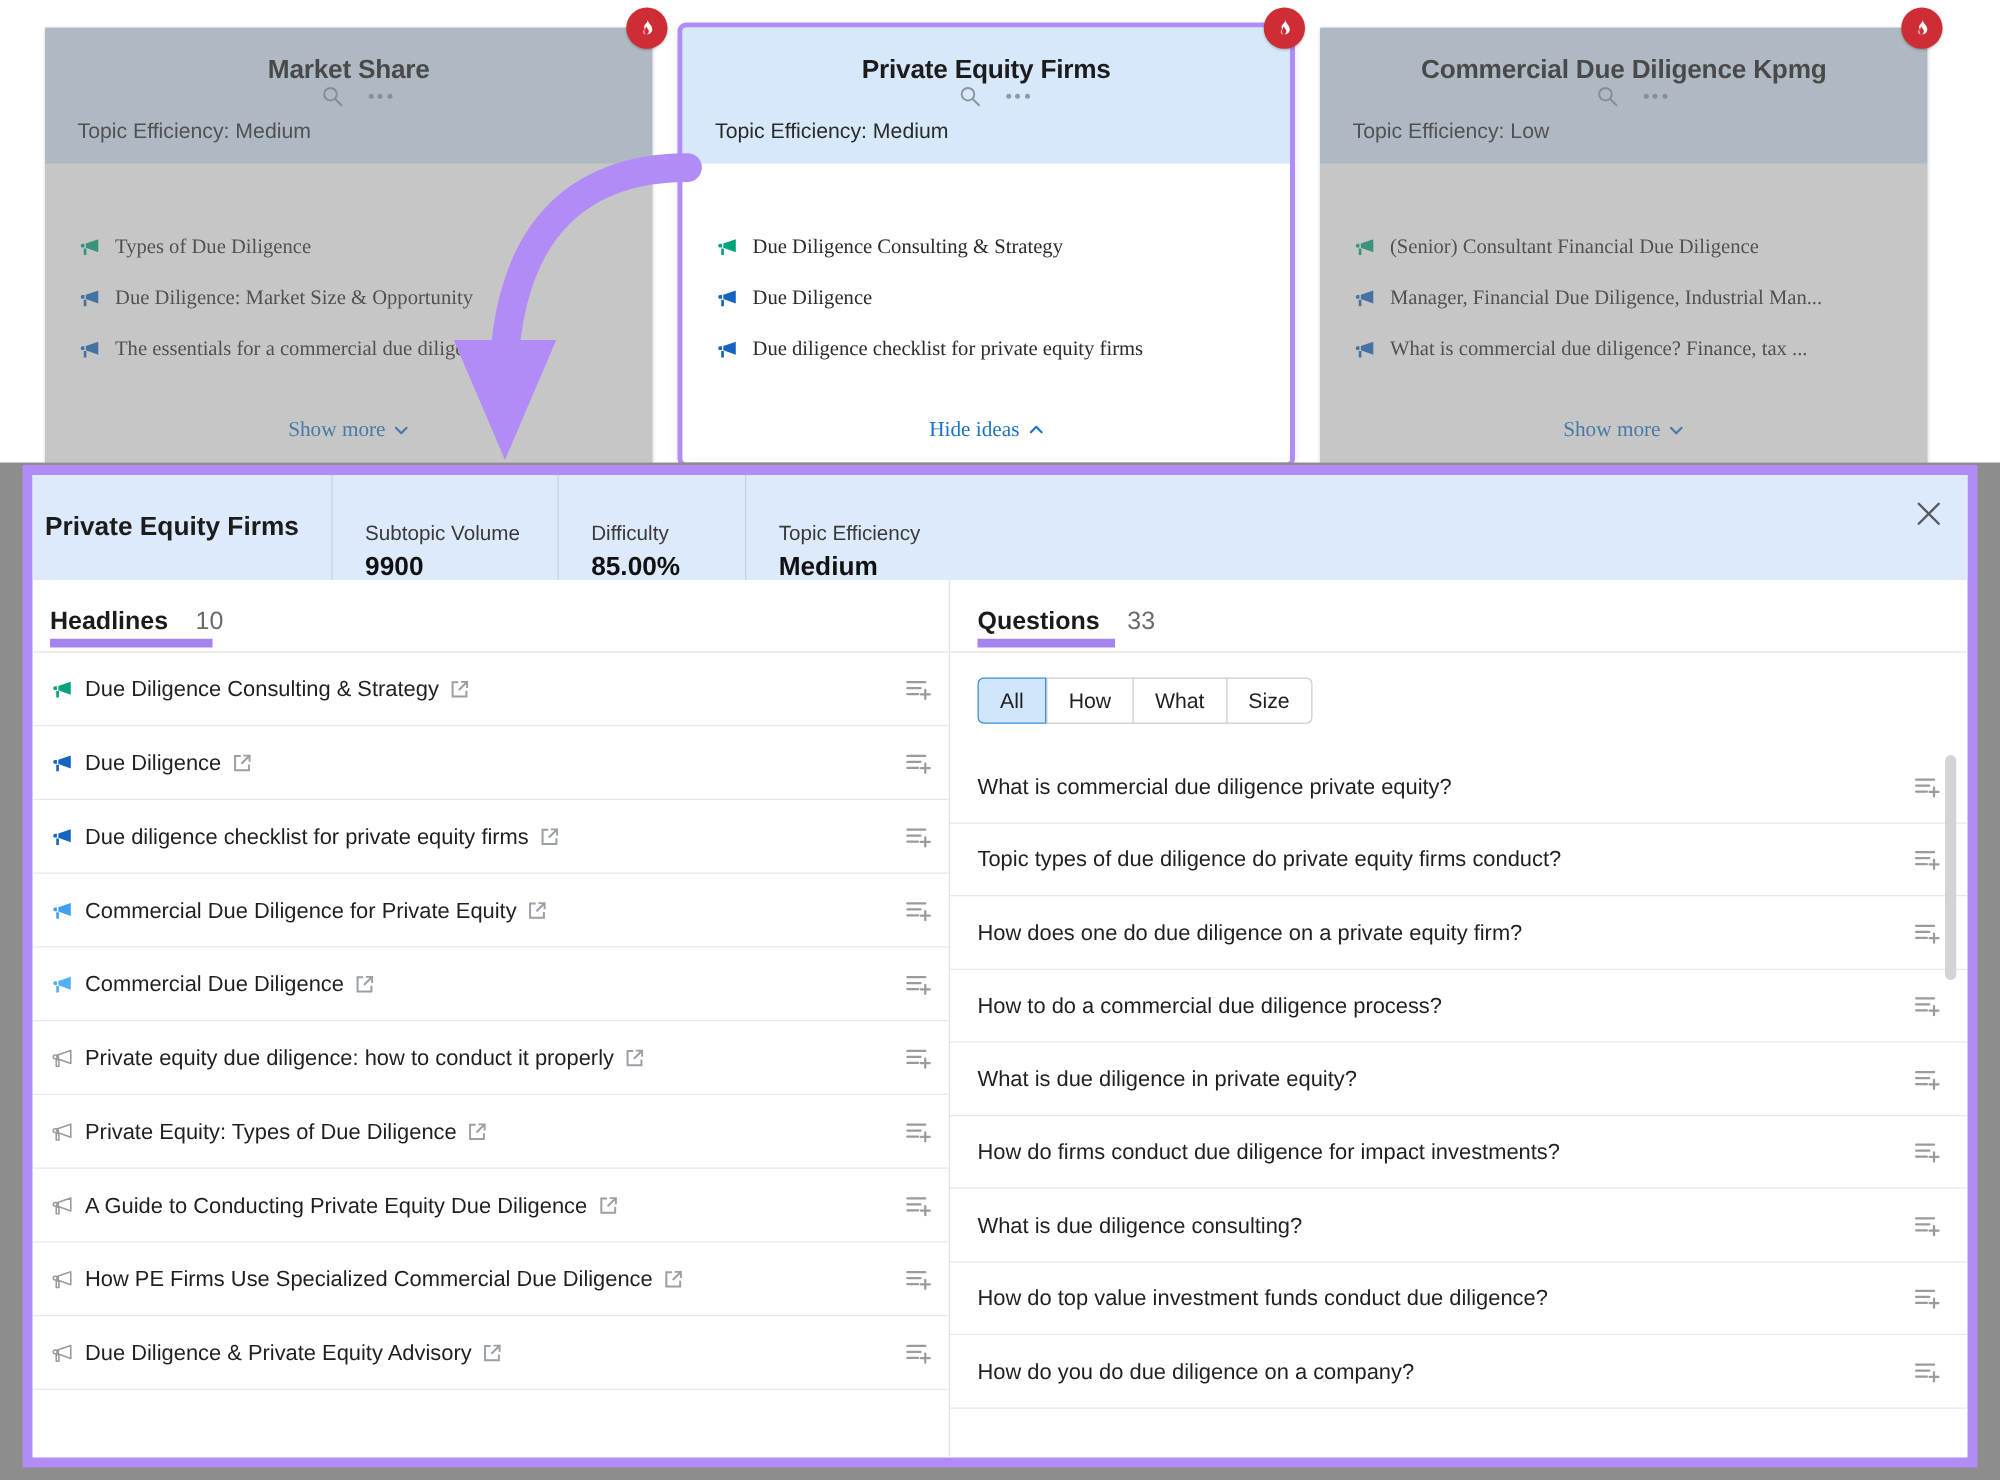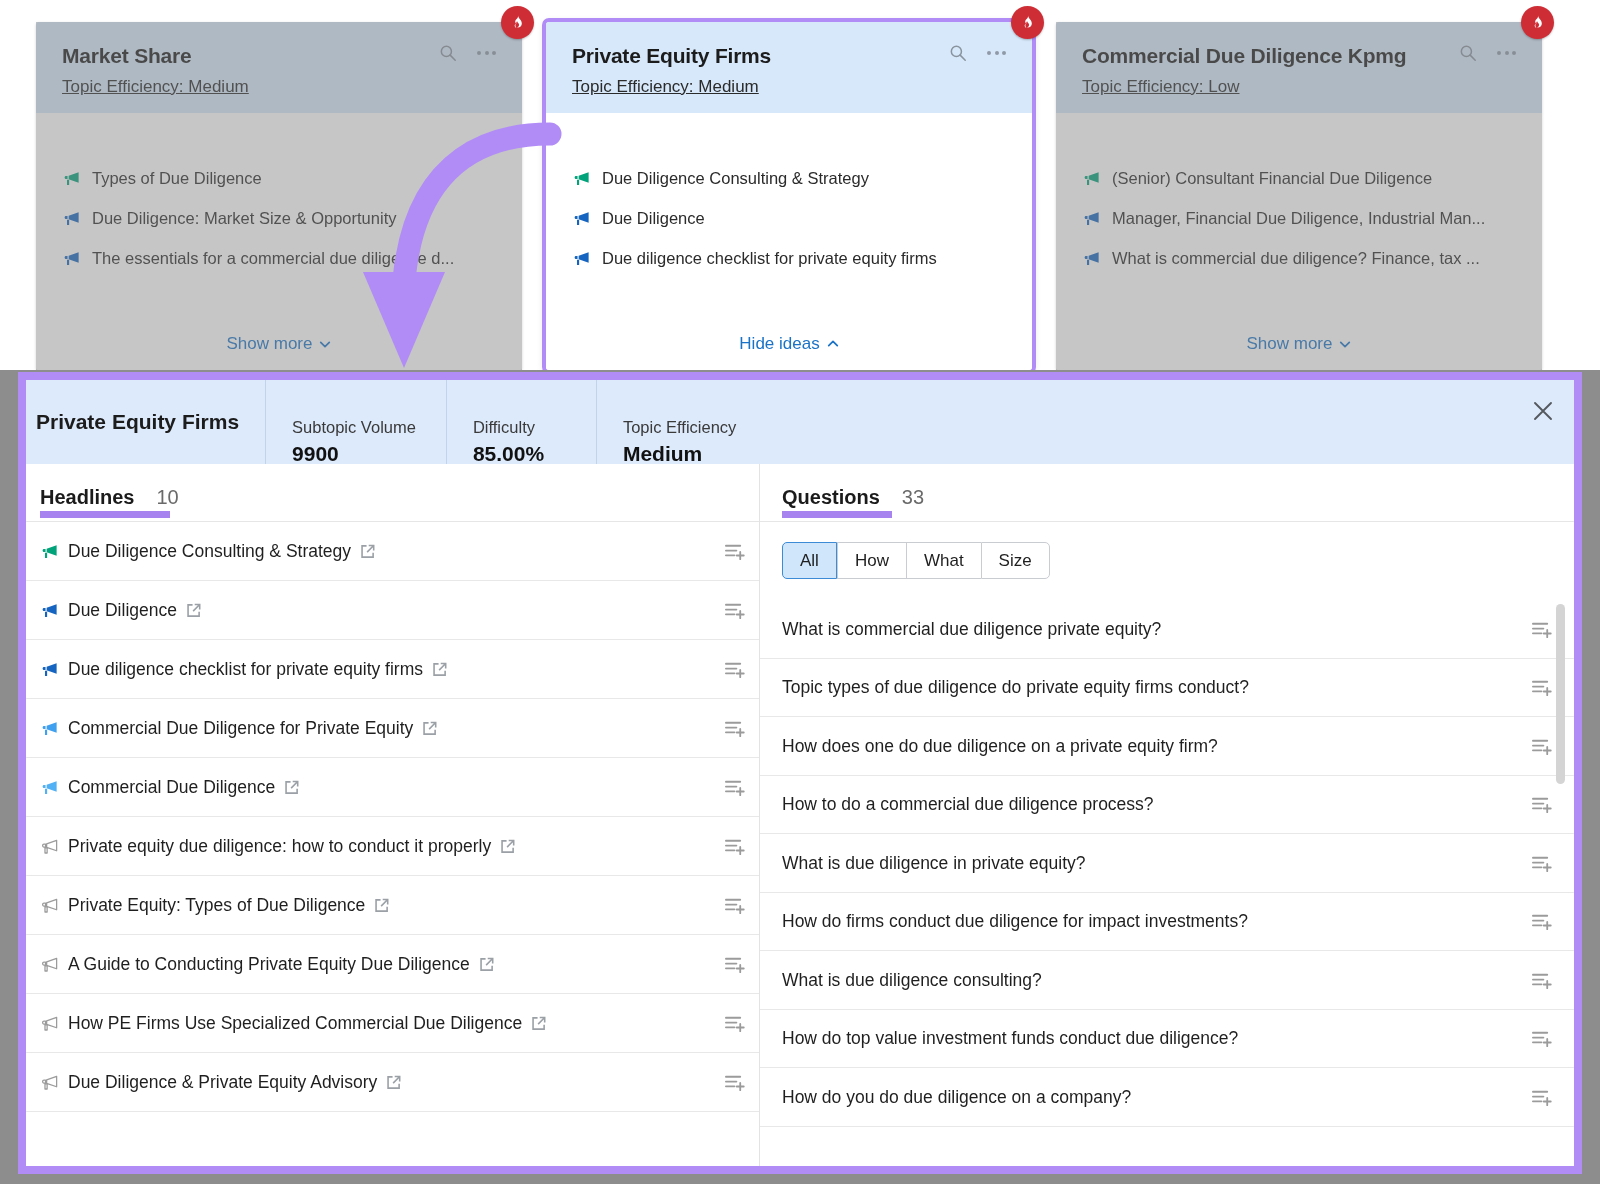--- a/index.html
+++ b/index.html
@@ -43,21 +43,22 @@
     display: flex;
     flex-direction: column;
   }
   .card-head {
     background: #d6e8fa;
     padding: 22px 26px 16px 26px;
     position: relative;
   }
   .card-head .title-row {
     display: flex;
-    align-items: flex-start;
+    align-items: center;
+    flex-direction: column;
   }
   .card-title {
     font-size: 21px;
     font-weight: bold;
     color: #1c1c1c;
     letter-spacing: -.2px;
     flex: 1;
     white-space: nowrap;
   }
   .card-head-icons {
@@ -66,29 +67,29 @@
     gap: 20px;
     padding-left: 12px;
   }
   .icon-search { width: 18px; height: 18px; display: block; }
   .icon-dots { display: flex; gap: 3.5px; align-items: center; }
   .icon-dots i { width: 4px; height: 4px; border-radius: 50%; background: #8f9aa6; display: block; }
   .card-sub {
     margin-top: 9px;
     font-size: 17px;
     color: #2b2b2b;
-    text-decoration: underline;
   }
   .card-body {
     background: #ffffff;
     flex: 1;
     display: flex;
     flex-direction: column;
     padding: 56px 26px 0 26px;
     position: relative;
+    font-family: Liberation Serif, serif;
   }
   .idea {
     display: flex;
     align-items: center;
     gap: 11px;
     font-size: 16.5px;
     color: #2b2b2b;
     margin-bottom: 21px;
     white-space: nowrap;
     overflow: hidden;

